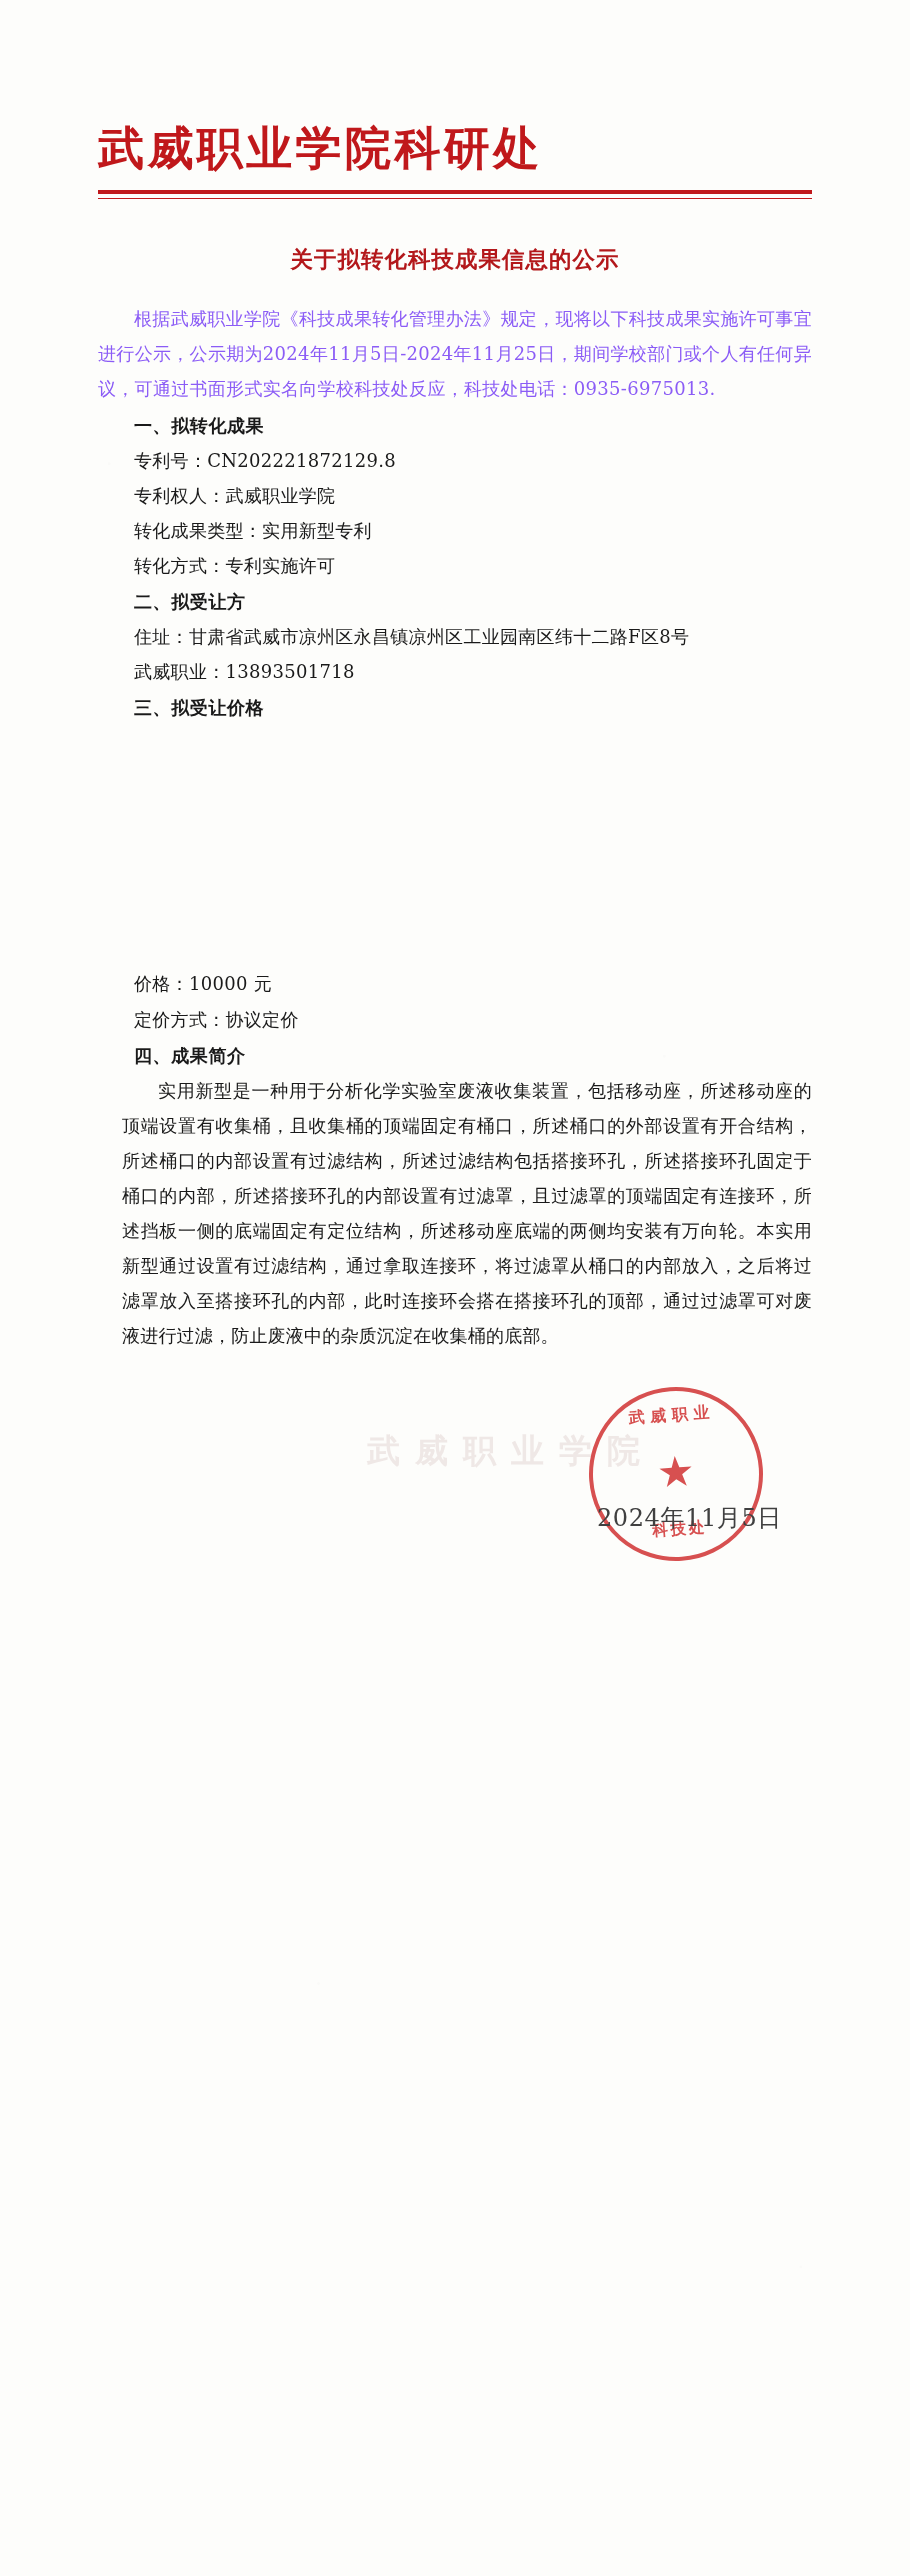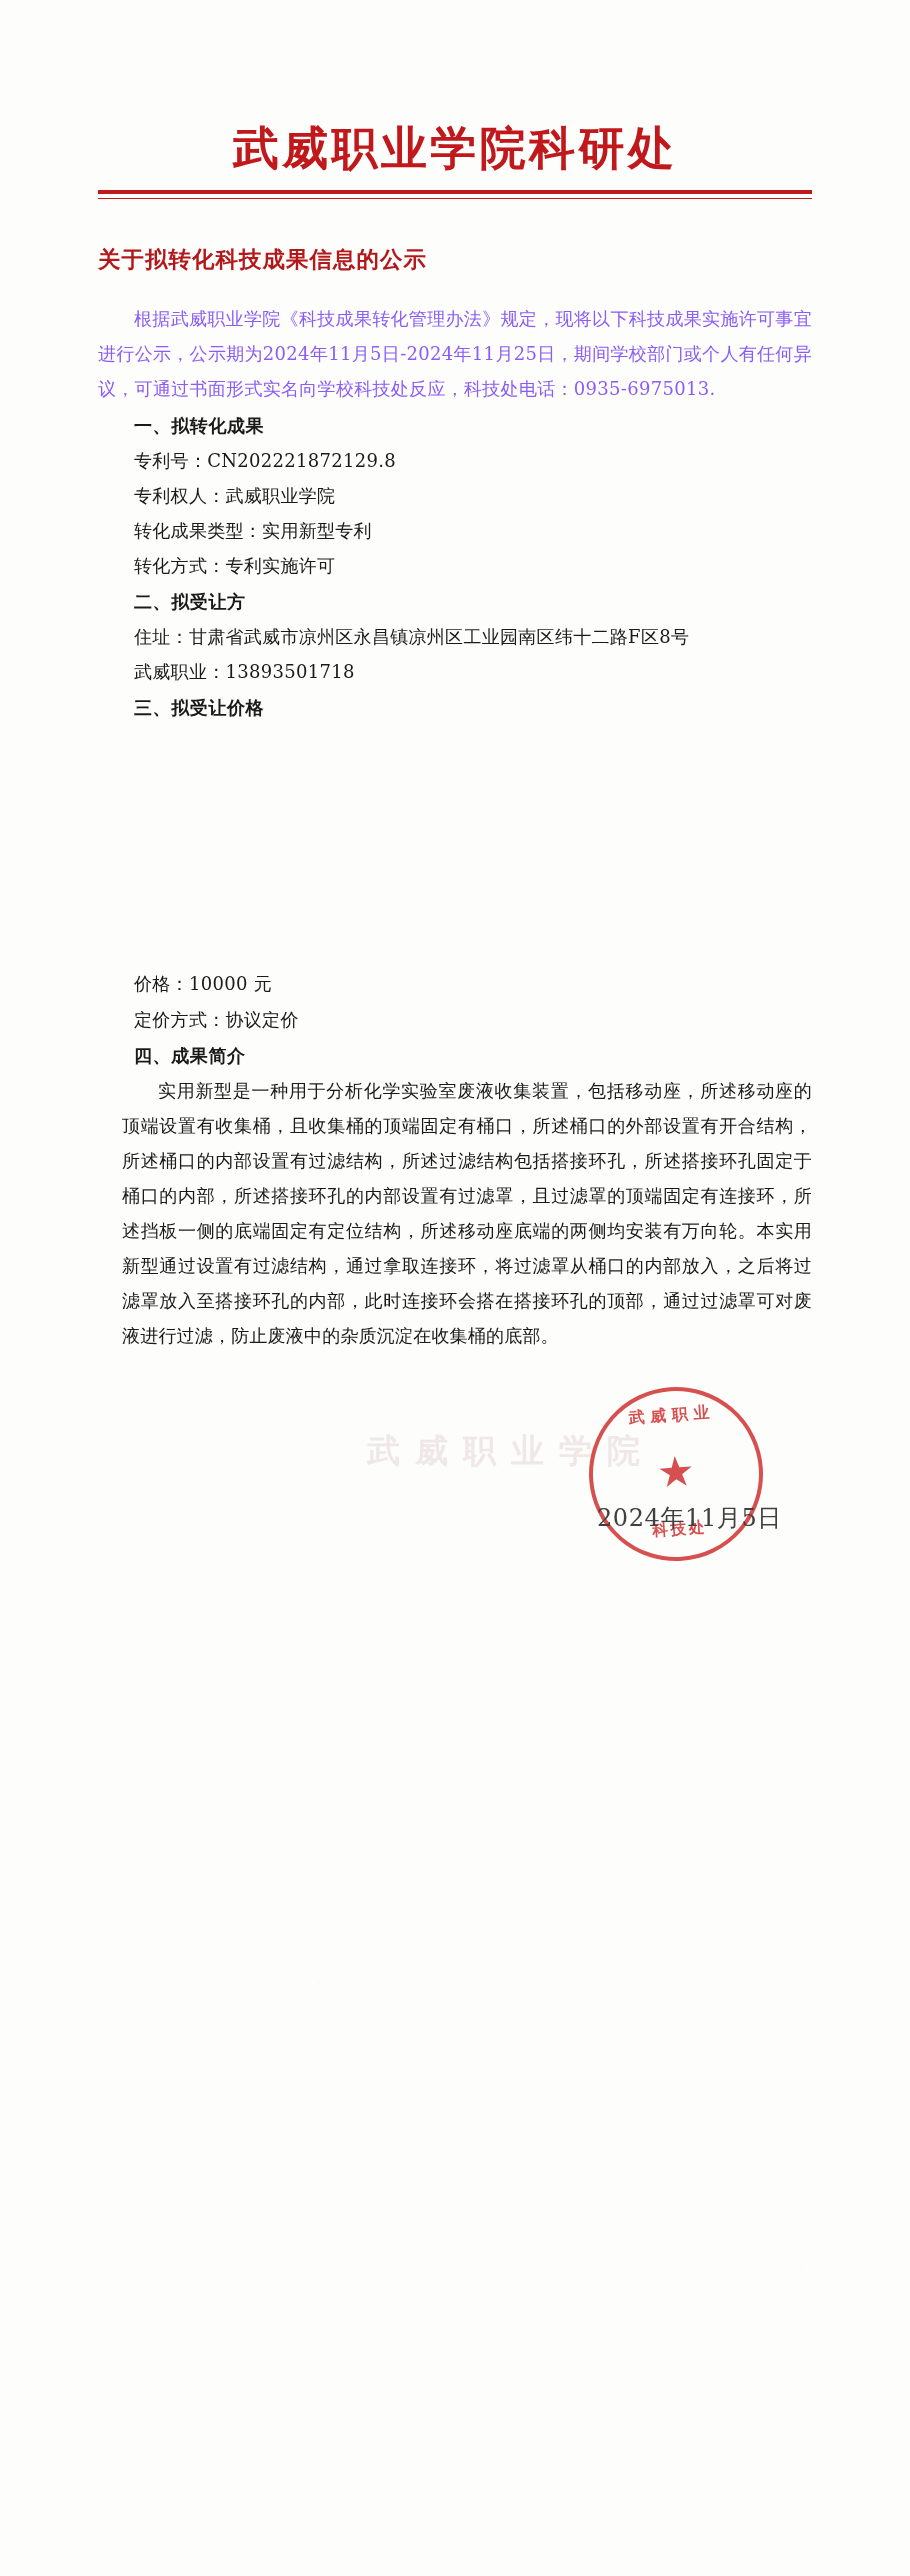--- a/index.html
+++ b/index.html
@@ -40,21 +40,20 @@
   .content {
     position: relative;
     width: 910px;
     box-sizing: border-box;
     padding: 0 98px;
   }
 
   
   .letterhead {
     padding-top: 123px;
-    text-align: center;
   }
   .letterhead-title {
     font-family: "DejaVu Serif", "Liberation Serif", serif;
     font-weight: bold;
     font-size: 46px;
     letter-spacing: 3.4px;
     color: #c0181b;
     line-height: 1.1;
     white-space: nowrap;
   }
@@ -65,20 +64,21 @@
   }
   .rule-thin {
     margin-top: 4px;
     height: 1.7px;
     background: #c0181b;
   }
 
   
   .doc-title {
     margin-top: 45px;
+    text-align: center;
     font-size: 22.4px;
     font-weight: bold;
     letter-spacing: 1.1px;
     color: #b3181b;
   }
 
   
   .body-block {
     margin-top: 26px;
     font-size: 18px;

